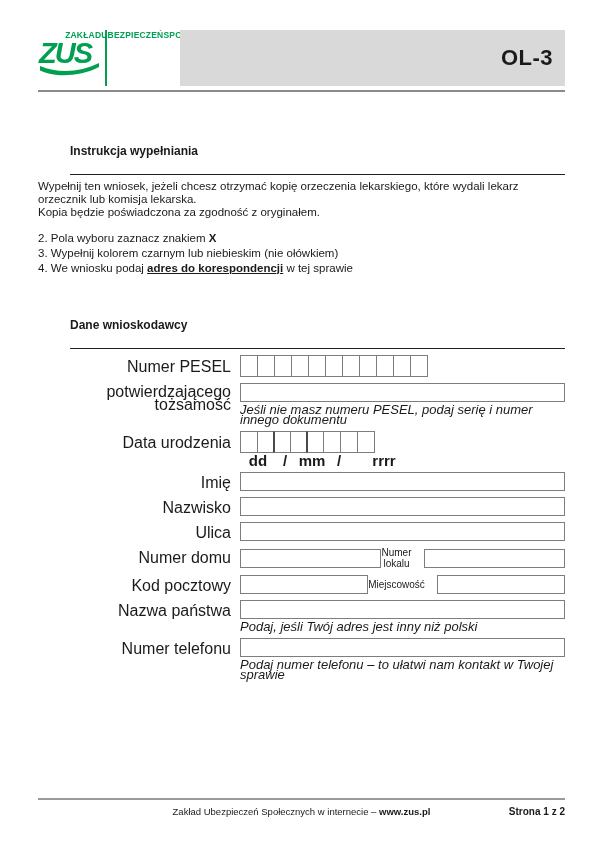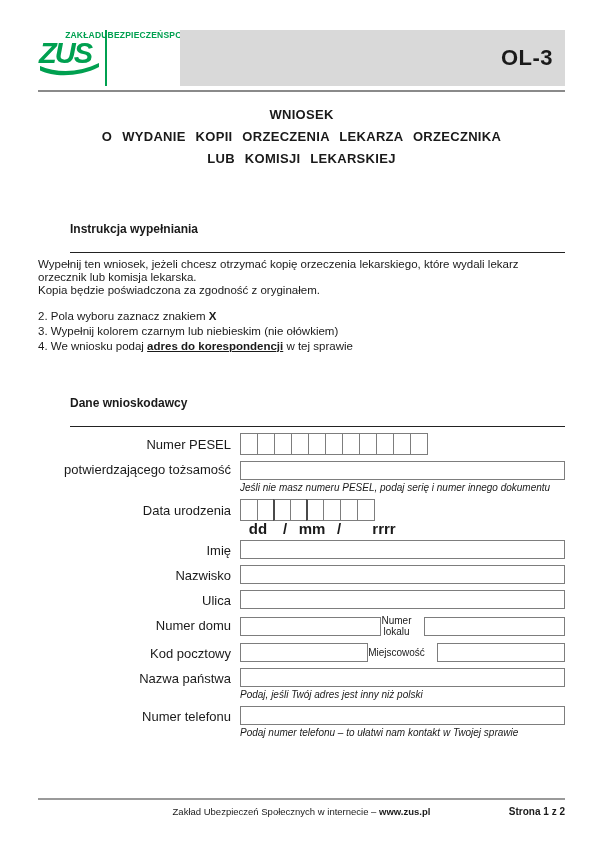--- a/index.html
+++ b/index.html
@@ -38,21 +38,21 @@
   .sec-heading{font-weight:bold;font-size:12px;padding-bottom:16px;border-bottom:1.5px solid #222;margin-left:32px;}
   .sec-instructions{margin-top:52px;}
   .instr-text{margin-top:5px;font-size:11.5px;line-height:13px;}
   .instr-list{margin-top:12px;font-size:11.5px;line-height:15px;}
   .instr-list .u{text-decoration:underline;}
   .sec-applicant{margin-top:42px;}
 
   
   .fields{margin-top:5px;}
   .row{display:flex;margin-top:6px;align-items:flex-start;}
-  .lbl{width:202px;text-align:right;padding-right:9px;font-size:13px;padding-top:4px;line-height:13px;}
+  .lbl{width:202px;text-align:right;padding-right:9px;font-size:16px;padding-top:4px;line-height:13px;}
   .lbl.mid{padding-top:5px;}
   .lbl.two{padding-top:2px;}
   .ctrl{flex:1;}
   input.box{
     display:block;height:19px;border:1px solid var(--box-border);width:100%;
     font-size:12px;padding:0 4px;background:#fff;border-radius:0;outline:none;color:var(--ink);
     font-family:"Liberation Sans",sans-serif;
   }
   .w-street{width:200px;}
   .w-small{width:73px;}
@@ -63,21 +63,21 @@
   .cells{display:flex;}
   .cell{width:18px;height:22px;border:1px solid var(--box-border);margin-left:-1px;background:#fff;}
   .cell:first-child{margin-left:0;}
   .date-cells .cell:nth-child(3),
   .date-cells .cell:nth-child(5){border-left:2px solid #4a4a4a;margin-left:-2px;}
   .date-format{display:flex;font-size:15px;font-weight:bold;margin-top:2px;line-height:11px;}
   .f-dd,.f-mm{width:36px;text-align:center;}
   .f-sl{width:18px;text-align:center;}
   .f-rr{width:72px;text-align:center;}
 
-  .hint{font-style:italic;font-size:10px;line-height:10px;margin-top:3px;}
+  .hint{font-style:italic;font-size:13px;line-height:10px;margin-top:3px;}
 
   
   .footer{position:absolute;left:38px;width:527px;top:798px;}
   .footer-rule{border-top:2px solid #9a9a9a;}
   .footer-text{margin-top:6px;text-align:center;font-size:9.5px;position:relative;line-height:12px;}
   .page-num{position:absolute;right:0;top:0;font-weight:bold;font-size:10px;}
 </style>
 </head>
 <body>
 
@@ -95,25 +95,20 @@
         <div>ZAKŁAD</div>
         <div>UBEZPIECZEŃ</div>
         <div>SPOŁECZNYCH</div>
       </div>
       <div class="code-bar">
         <span>OL-3</span>
       </div>
     </div>
     <div class="header-rule"></div>
 
-    <div class="title">
-      <div>WNIOSEK</div>
-      <div>O WYDANIE KOPII ORZECZENIA LEKARZA ORZECZNIKA</div>
-      <div>LUB KOMISJI LEKARSKIEJ</div>
-    </div>
 
     <div class="sec-instructions">
       <div class="sec-heading">Instrukcja wypełniania</div>
       <div class="instr-text">
         <div>Wypełnij ten wniosek, jeżeli chcesz otrzymać kopię orzeczenia lekarskiego, które wydali lekarz orzecznik lub komisja lekarska.</div>
         <div>Kopia będzie poświadczona za zgodność z oryginałem.</div>
       </div>
       <div class="instr-list">
         <div class="li"><span>2. Pola wyboru zaznacz znakiem </span><strong>X</strong><span></span></div>
         <div class="li"><span>3. Wypełnij kolorem czarnym lub niebieskim (nie ołówkiem)</span><strong></strong><span></span></div>

